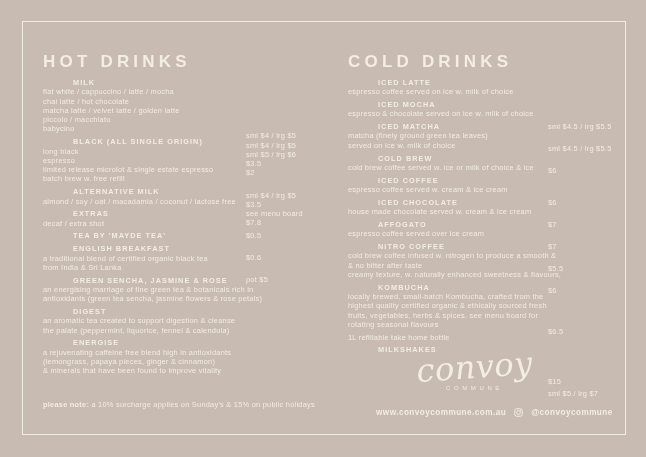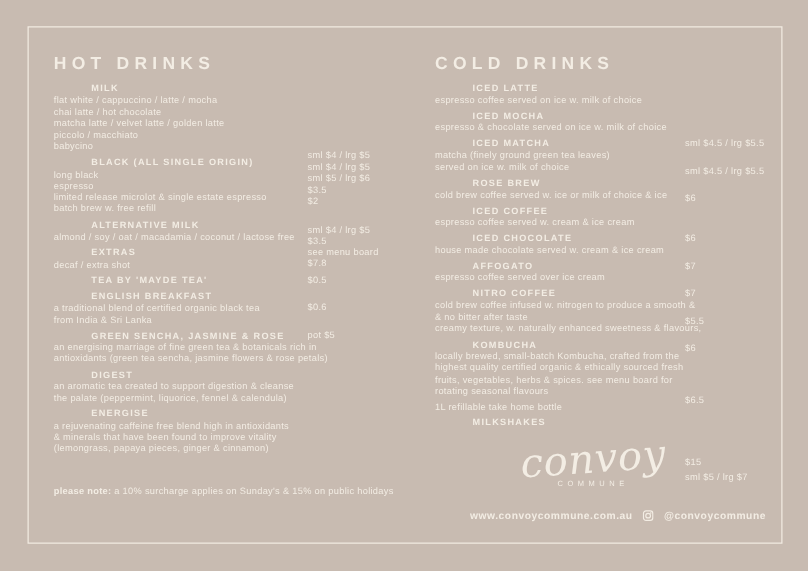--- a/index.html
+++ b/index.html
@@ -12,22 +12,22 @@
   }
   .frame{
     position:absolute;left:22px;top:21px;right:20px;bottom:22px;
     border:1px solid rgba(243,237,228,0.95);
     pointer-events:none;
   }
   .col{position:absolute;top:44px;width:285px;}
   .col-hot{left:43px;--pcol:203px;}
   .col-cold{left:348px;--pcol:200px;}
   .title{
-    margin:0 0 10px 0;
-    font-size:14px;font-weight:700;letter-spacing:4.2px;
+    margin:12px 0 10px 0;
+    font-size:17px;font-weight:700;letter-spacing:4.2px;
     line-height:12px;
   }
   .group{margin-bottom:3.5px;}
   .ghead,.line{position:relative;line-height:9.3px;white-space:nowrap;}
   .ghead{font-size:7.3px;font-weight:700;letter-spacing:1.05px;padding-left:30px;}
   .line{font-size:7.4px;font-weight:400;letter-spacing:0.25px;}
   .price{
     position:absolute;left:var(--pcol);top:0;
     font-size:7.4px;font-weight:400;letter-spacing:0.25px;white-space:nowrap;margin-top:44px;
   }
@@ -104,22 +104,22 @@
 
   <div class="group">
     <div class="ghead"><span>DIGEST</span></div>
     <div class="line"><span>an aromatic tea created to support digestion &amp; cleanse</span></div>
     <div class="line"><span>the palate (peppermint, liquorice, fennel &amp; calendula)</span></div>
   </div>
 
   <div class="group">
     <div class="ghead"><span>ENERGISE</span></div>
     <div class="line"><span>a rejuvenating caffeine free blend high in antioxidants</span></div>
+    <div class="line"><span>(lemongrass, papaya pieces, ginger &amp; cinnamon)</span></div>
     <div class="line"><span>&amp; minerals that have been found to improve vitality</span></div>
-    <div class="line"><span>(lemongrass, papaya pieces, ginger &amp; cinnamon)</span></div>
   </div>
 
   <div class="note"><span class="note-bold">please note:</span><span> a 10% surcharge applies on Sunday's &amp; 15% on public holidays</span></div>
 </div>
 
 <div class="col col-cold">
   <h1 class="title">COLD DRINKS</h1>
 
   <div class="group">
     <div class="ghead"><span>ICED LATTE</span><span class="price">sml $4.5 / lrg $5.5</span></div>
@@ -131,21 +131,21 @@
     <div class="line"><span>espresso &amp; chocolate served on ice w. milk of choice</span></div>
   </div>
 
   <div class="group">
     <div class="ghead"><span>ICED MATCHA</span><span class="price">$6</span></div>
     <div class="line"><span>matcha (finely ground green tea leaves)</span></div>
     <div class="line"><span>served on ice w. milk of choice</span></div>
   </div>
 
   <div class="group">
-    <div class="ghead"><span>ROSE BREW</span><span class="price">$6</span></div>
+    <div class="ghead"><span>COLD BREW</span><span class="price">$6</span></div>
     <div class="line"><span>cold brew coffee served w. ice or milk of choice &amp; ice</span></div>
   </div>
 
   <div class="group">
     <div class="ghead"><span>ICED COFFEE</span><span class="price">$7</span></div>
     <div class="line"><span>espresso coffee served w. cream &amp; ice cream</span></div>
   </div>
 
   <div class="group">
     <div class="ghead"><span>ICED CHOCOLATE</span><span class="price">$7</span></div>

